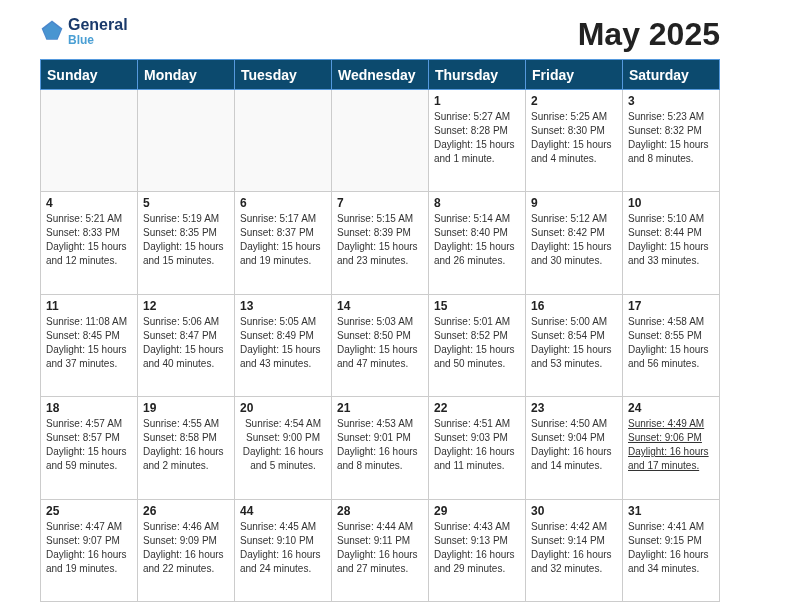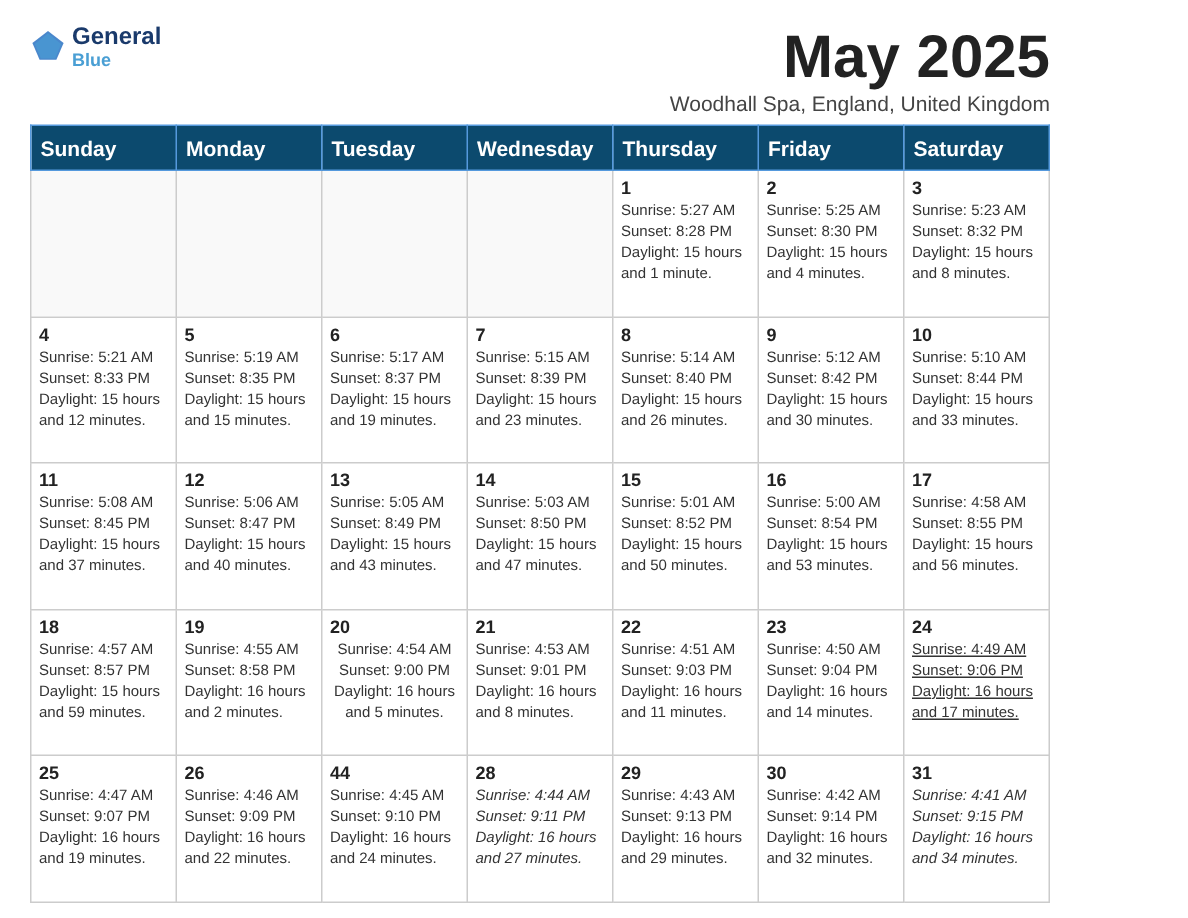--- a/index.html
+++ b/index.html
@@ -9,41 +9,42 @@
       font-family: Arial, sans-serif;
       background: #fff;
       overflow: hidden;
     }
     .page {
       width: 720px;
       height: 612px;
       padding: 16px 20px 10px 20px;
       display: flex;
       flex-direction: column;
+      margin-left: 20px;
     }
     .header {
       display: flex;
       justify-content: space-between;
       align-items: flex-start;
       margin-bottom: 6px;
     }
     .logo {
       display: flex;
       align-items: center;
       gap: 4px;
     }
     .logo-icon {
       width: 24px;
       height: 24px;
     }
     .title-block {
       text-align: right;
     }
     .month-title {
-      font-size: 40px;
+      font-size: 32px;
       font-weight: bold;
       color: #222;
     }
     .location {
       font-size: 14px;
       color: #444;
     }
     .calendar {
       flex: 1;
       border: 1px solid #ccc;
@@ -96,21 +97,20 @@
         <polygon points="15,2 28,12 22,26 8,26 2,12" fill="#2a72c3" opacity="0.85"></polygon>
         <polygon points="15,4 26,13 21,25 9,25 4,13" fill="#4a9fd4" opacity="0.6"></polygon>
       </svg>
       <div>
         <div style="font-size:16px;font-weight:bold;color:#1a3a6b;line-height:1.1;">General</div>
         <div style="font-size:12px;font-weight:bold;color:#4a9fd4;line-height:1.1;">Blue</div>
       </div>
     </div>
     <div class="title-block">
       <div class="month-title">May 2025</div>
-      <div class="location">Woodhall Spa, England, United Kingdom</div>
     </div>
   </div>
 
   <table class="calendar">
     <thead>
       <tr>
       <th>Sunday</th>
           <th>Monday</th>
           <th>Tuesday</th>
           <th>Wednesday</th>
@@ -194,21 +194,21 @@
             <span class="day-num">10</span>
             <div class="day-info" style="white-space: pre-line;">Sunrise: 5:10 AM
 Sunset: 8:44 PM
 Daylight: 15 hours
 and 33 minutes.</div>
           </td>
         </tr>
         <tr>
           <td>
             <span class="day-num">11</span>
-            <div class="day-info" style="white-space: pre-line;">Sunrise: 5:08 AM
+            <div class="day-info" style="white-space: pre-line;">Sunrise: 11:08 AM
 Sunset: 8:45 PM
 Daylight: 15 hours
 and 37 minutes.</div>
           </td>
           <td>
             <span class="day-num">12</span>
             <div class="day-info" style="white-space: pre-line;">Sunrise: 5:06 AM
 Sunset: 8:47 PM
 Daylight: 15 hours
 and 40 minutes.</div>
@@ -317,42 +317,42 @@
           </td>
           <td>
             <span class="day-num">44</span>
             <div class="day-info" style="white-space: pre-line;">Sunrise: 4:45 AM
 Sunset: 9:10 PM
 Daylight: 16 hours
 and 24 minutes.</div>
           </td>
           <td>
             <span class="day-num">28</span>
-            <div class="day-info" style="white-space: pre-line; font-style: italic;">Sunrise: 4:44 AM
+            <div class="day-info" style="white-space: pre-line;">Sunrise: 4:44 AM
 Sunset: 9:11 PM
 Daylight: 16 hours
 and 27 minutes.</div>
           </td>
           <td>
             <span class="day-num">29</span>
             <div class="day-info" style="white-space: pre-line;">Sunrise: 4:43 AM
 Sunset: 9:13 PM
 Daylight: 16 hours
 and 29 minutes.</div>
           </td>
           <td>
             <span class="day-num">30</span>
             <div class="day-info" style="white-space: pre-line;">Sunrise: 4:42 AM
 Sunset: 9:14 PM
 Daylight: 16 hours
 and 32 minutes.</div>
           </td>
           <td>
             <span class="day-num">31</span>
-            <div class="day-info" style="white-space: pre-line; font-style: italic;">Sunrise: 4:41 AM
+            <div class="day-info" style="white-space: pre-line;">Sunrise: 4:41 AM
 Sunset: 9:15 PM
 Daylight: 16 hours
 and 34 minutes.</div>
           </td>
         </tr>
       </tbody>
   </table>
 </div>
 
 </body></html>

